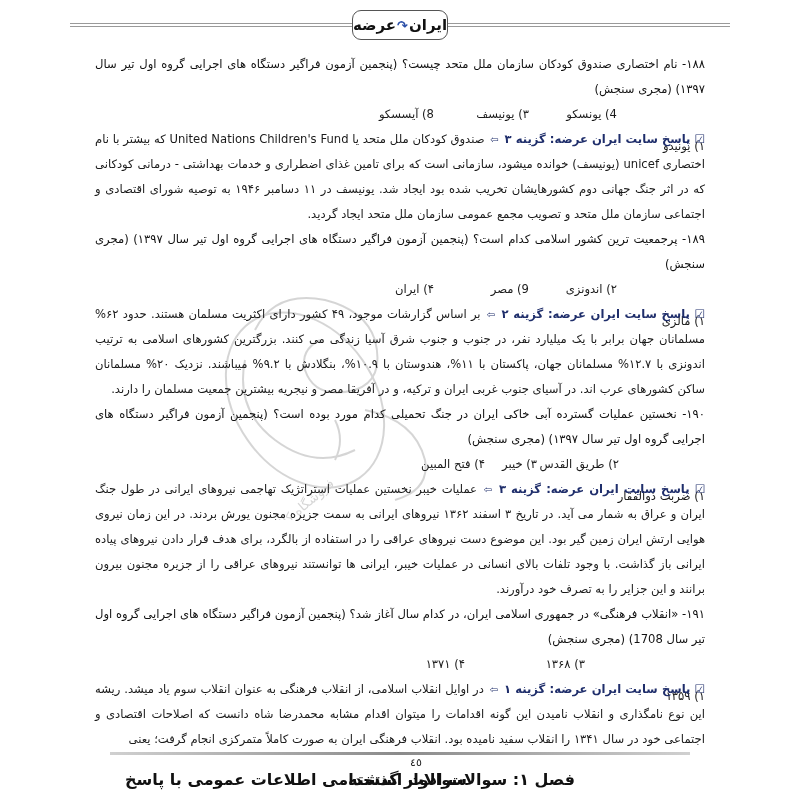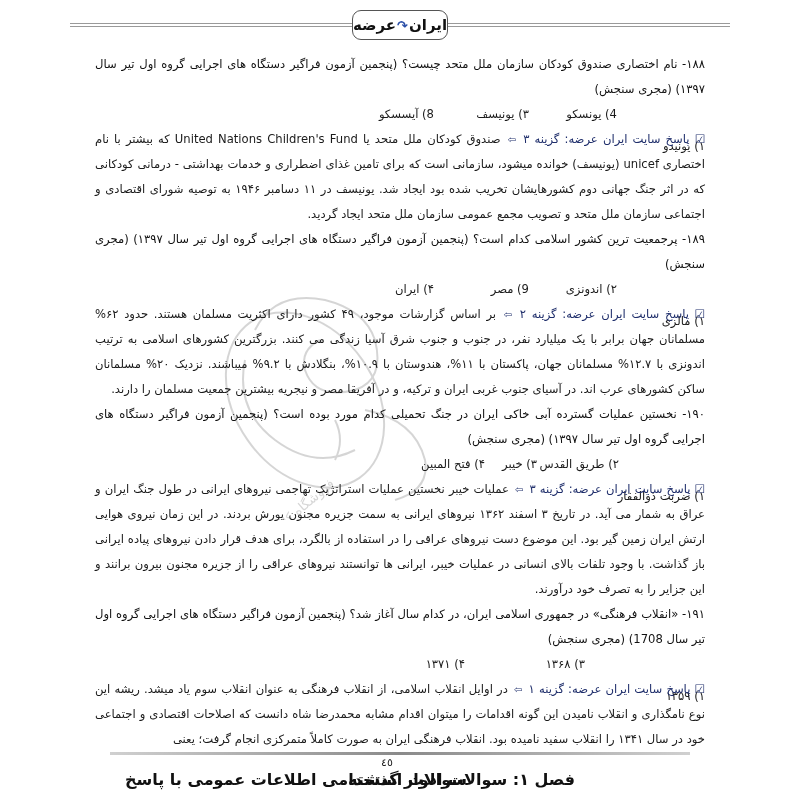--- a/index.html
+++ b/index.html
@@ -38,40 +38,40 @@
     .q-title { font-weight: normal; color: #111; }
     .options {
       display: flex; flex-direction: row; height: 25px; line-height: 25px;
       font-size: 11.6px;
     }
     .options .opt { width: 90px; white-space: nowrap; }
     .options .opt:nth-child(1) { width: 88px; margin-top: 32px; }
     .options .opt:nth-child(2) { width: 88px; }
     .options .opt:nth-child(3) { width: 95px; }
     .answer { color: #1a1a1a; }
-    .answer-label { color: #1f2e6b; font-weight: normal; }
+    .answer-label { color: #1f2e6b; font-weight: bold; }
     .arrow-icon { color: #1f2e6b; font-size: 10px; margin: 0 2px; }
     .opts-190 .opt:nth-child(1) { width: 86px; }
     .opts-190 .opt:nth-child(2) { width: 82px; }
     .opts-190 .opt:nth-child(3) { width: 52px; }
     .opts-191 .opt { width: 120px !important; }
 
     
     .watermark {
       position: absolute; left: 215px; top: 270px; width: 250px; height: 250px;
       pointer-events: none; opacity: 0.35;
     }
 
     
     .footer-line {
       position: absolute; top: 752px; left: 110px; width: 580px; height: 3px;
       background: linear-gradient(to right, #d0d0d0, #8a8a8a 50%, #d0d0d0);
     }
     .page-number {
-      position: absolute; top: 756px; left: 367px; width: 40px; text-align: center;
+      position: absolute; top: 756px; left: 396px; width: 40px; text-align: center;
       font-size: 11px; color: #222;
     }
     .footer-right {
       position: absolute; top: 770px; right: 225px; font-size: 16px; font-weight: bold; color: #111; text-align: right;
     }
     .footer-left {
       position: absolute; top: 770px; left: 125px; font-size: 16px; font-weight: bold; color: #111;
     }
   </style>
 </head>

